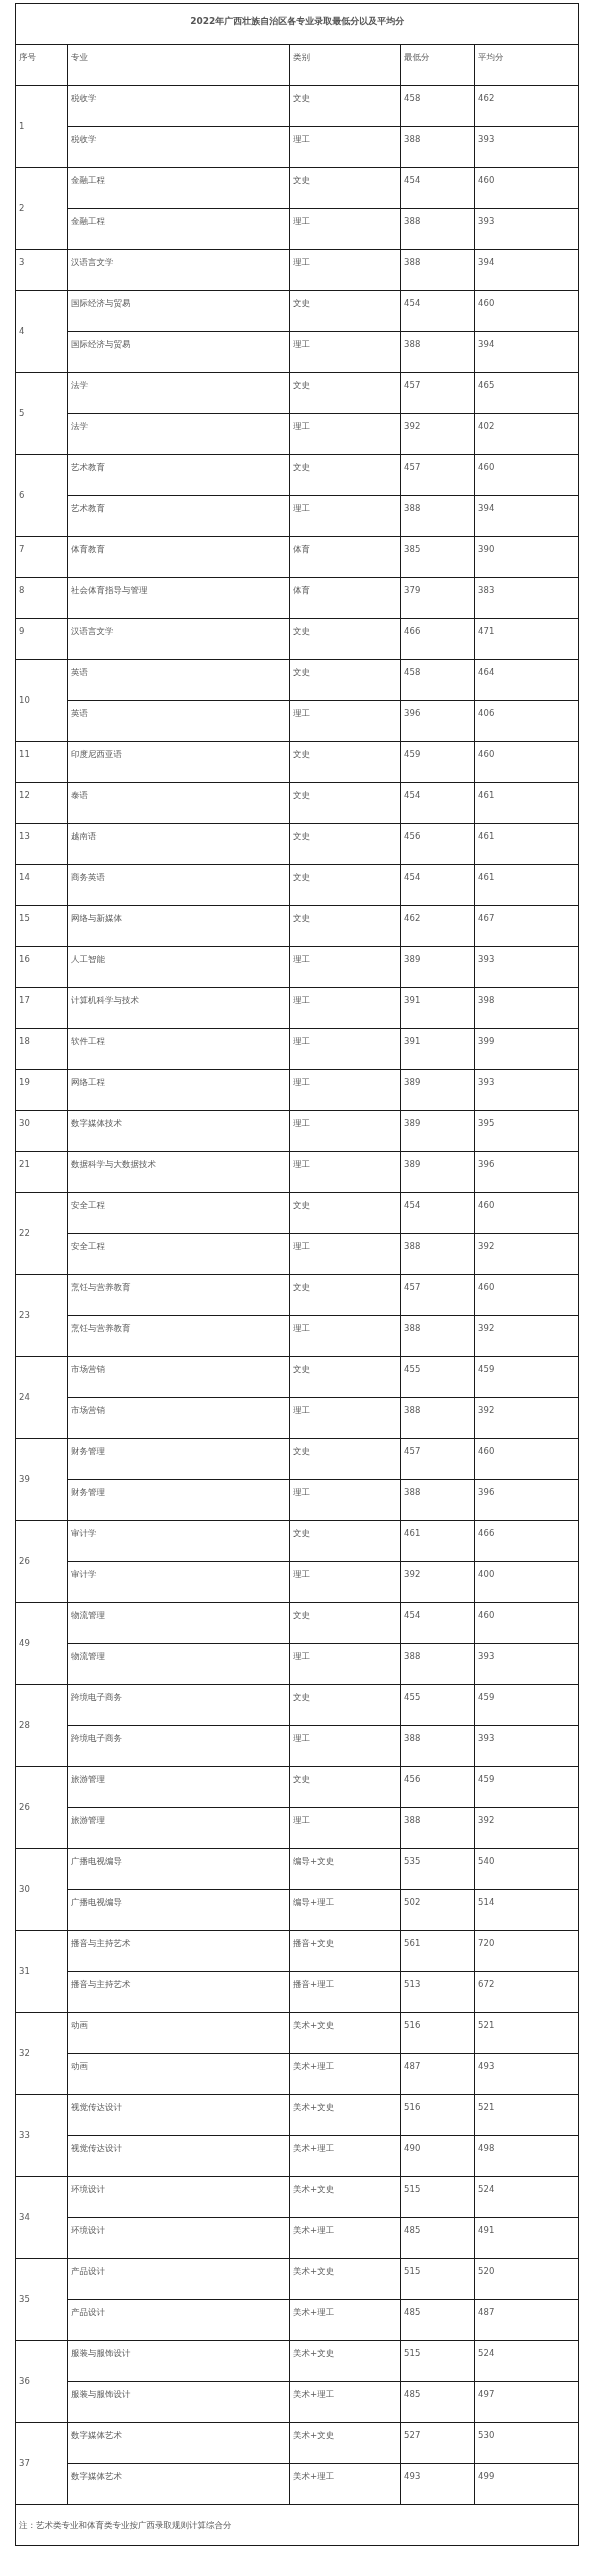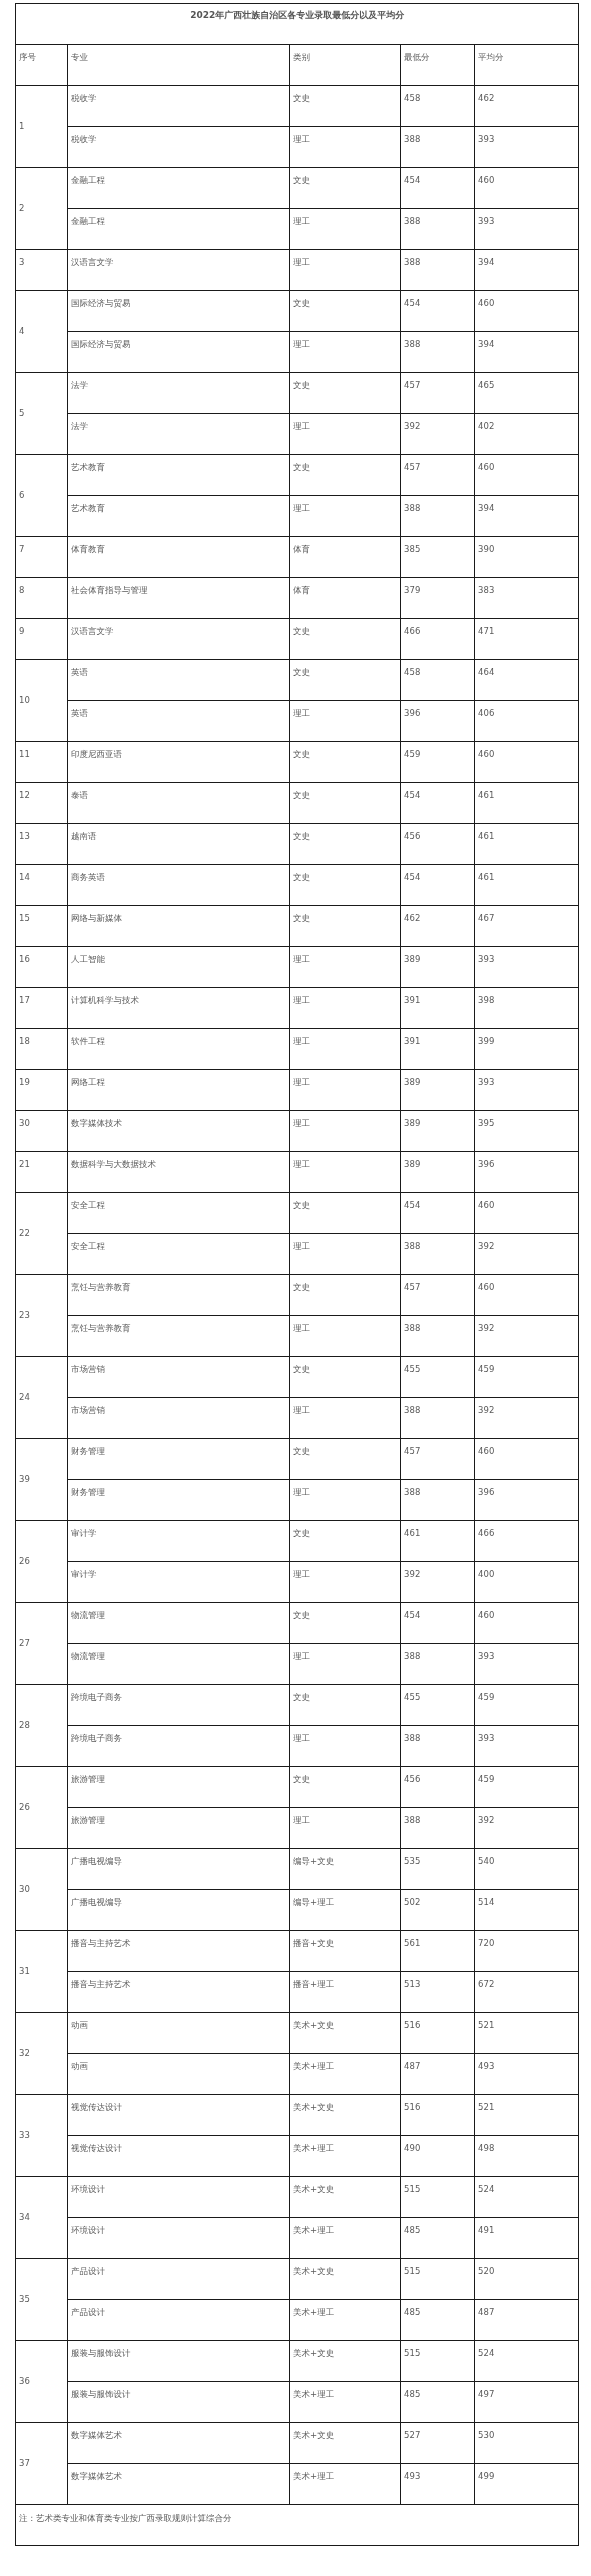--- a/index.html
+++ b/index.html
@@ -3,23 +3,23 @@
 <meta charset="utf-8">
 <style>
   html, body { margin: 0; padding: 0; background: #ffffff; }
   body { width: 592px; height: 2576px; position: relative; overflow: hidden;
          font-family: "DejaVu Sans", "Liberation Sans", sans-serif; color: #5a5a5a; }
   #score-table { position: absolute; left: 15.3px; top: 2.8px; width: 564px;
                  border-collapse: collapse; table-layout: fixed; }
   #score-table td { border: 0.8px solid #1a1a1a; height: 40px; vertical-align: top;
                     padding: 6.8px 2.8px 0 2.8px; font-size: 8.5px; line-height: 11.3px; box-sizing: border-box; }
   #score-table td.title-cell { text-align: center; font-weight: bold; font-size: 9px;
-                    color: #555555; padding-top: 6px; }
+                    color: #555555; padding-top: 12px; }
   #score-table td.seq-cell { vertical-align: middle; padding-top: 0; }
-  #score-table td.note-cell { padding-top: 8px; }
+  #score-table td.note-cell { padding-top: 15px; }
   #score-table tr { height: 41px; }
   col.c-seq { width: 52px; }
   col.c-major { width: 222px; }
   col.c-cat { width: 111px; }
   col.c-min { width: 74px; }
   col.c-avg { width: 104px; }
   #score-table td.seq-cell.single { vertical-align: top; padding-top: 6.8px; }
 </style>
 </head>
 <body>
@@ -285,21 +285,21 @@
         <td>461</td>
         <td>466</td>
       </tr>
       <tr>
         <td>审计学</td>
         <td>理工</td>
         <td>392</td>
         <td>400</td>
       </tr>
       <tr>
-        <td class="seq-cell" rowspan="2">27</td>
+        <td class="seq-cell" rowspan="2">49</td>
         <td>物流管理</td>
         <td>文史</td>
         <td>454</td>
         <td>460</td>
       </tr>
       <tr>
         <td>物流管理</td>
         <td>理工</td>
         <td>388</td>
         <td>393</td>

